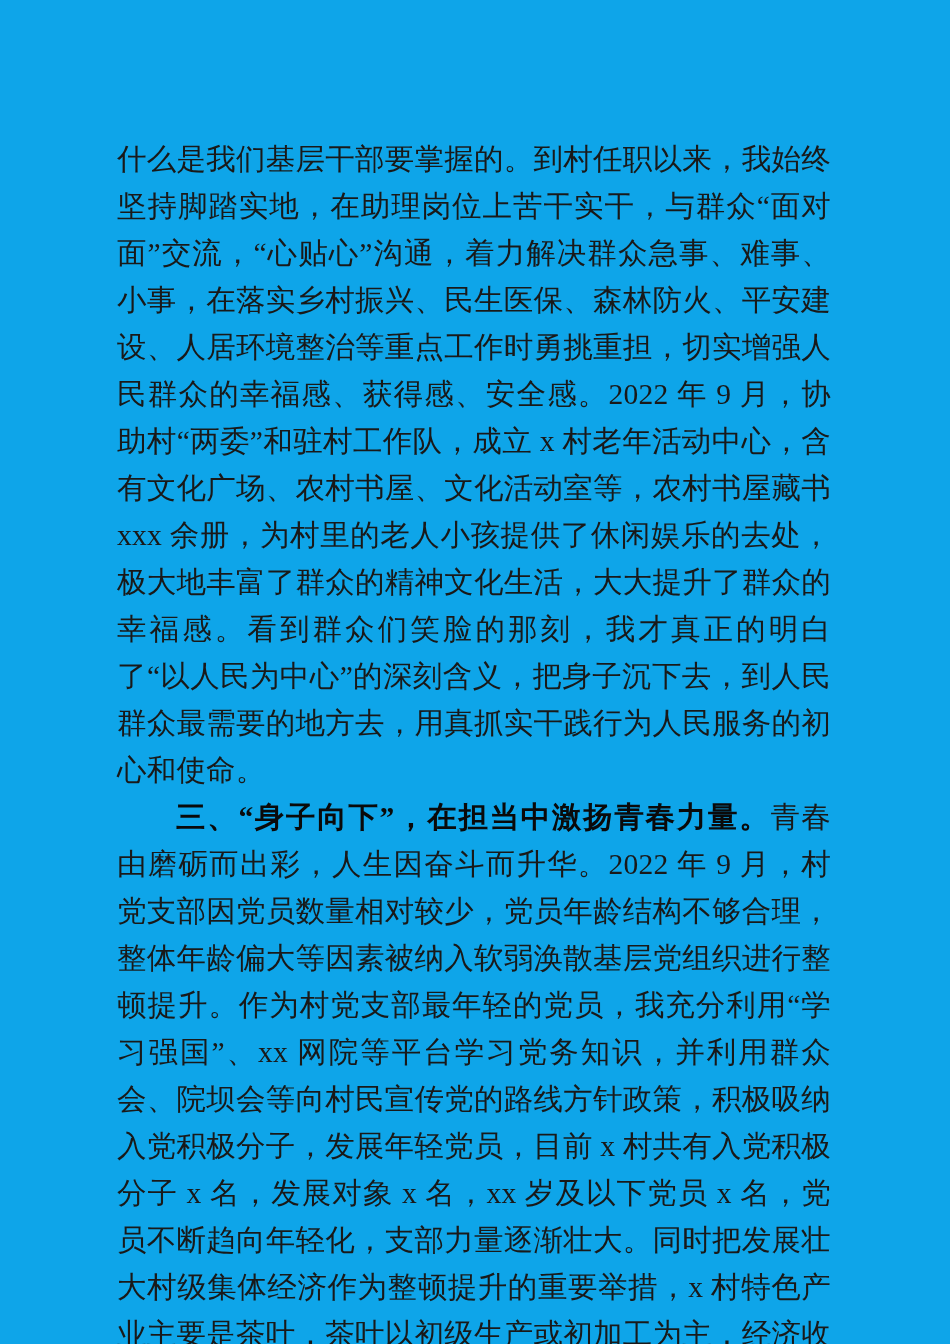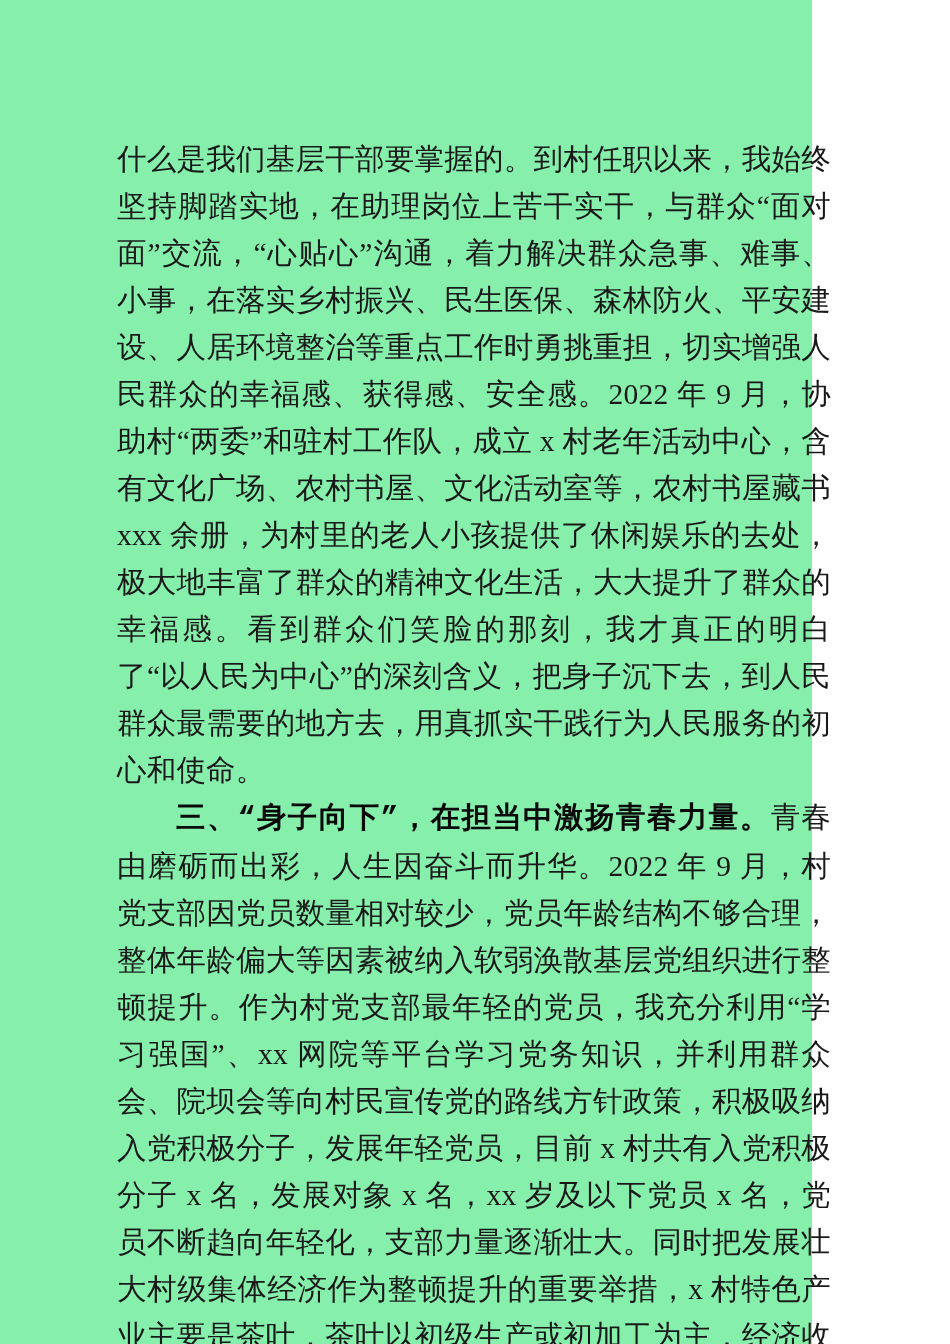--- a/index.html
+++ b/index.html
@@ -9,23 +9,23 @@
   }
   body {
     width: 950px;
     height: 1344px;
     overflow: hidden;
     font-family: "DejaVu Serif", serif;
   }
 
   #page {
     position: relative;
-    width: 812px;
+    width: 950px;
     height: 1344px;
-    background: #86efac;
+    background: #0ea5e9;
   }
 
   
   #text-column {
     position: absolute;
     left: 117px;
     top: 136px;
     width: 714px;
   }
 
@@ -52,21 +52,21 @@
     text-indent: 0;
   }
 
   
   .para.indent {
     text-indent: 2em;
   }
 
   
   .heading-run {
-    font-family: Liberation Mono, monospace;
+    font-family: Liberation Serif, serif;
     font-weight: bold;
     color: #0d0d0d;
     letter-spacing: 0.5px;
   }
 
   
   #text-column {
     filter: contrast(1.03);
   }
 </style>

